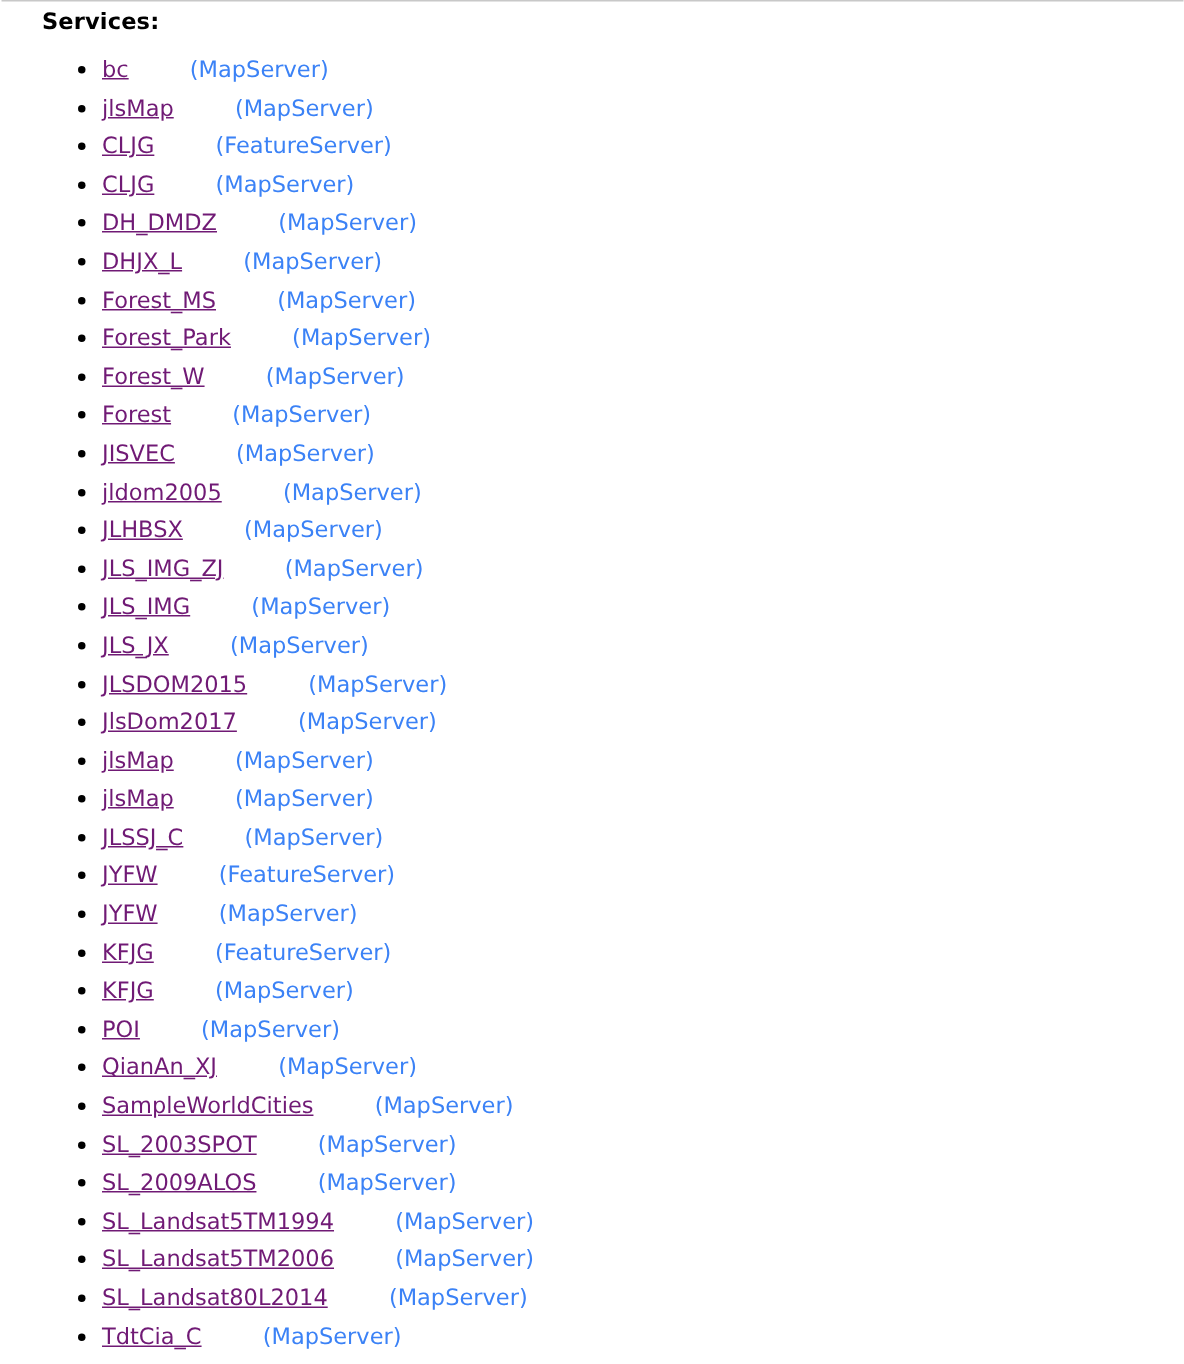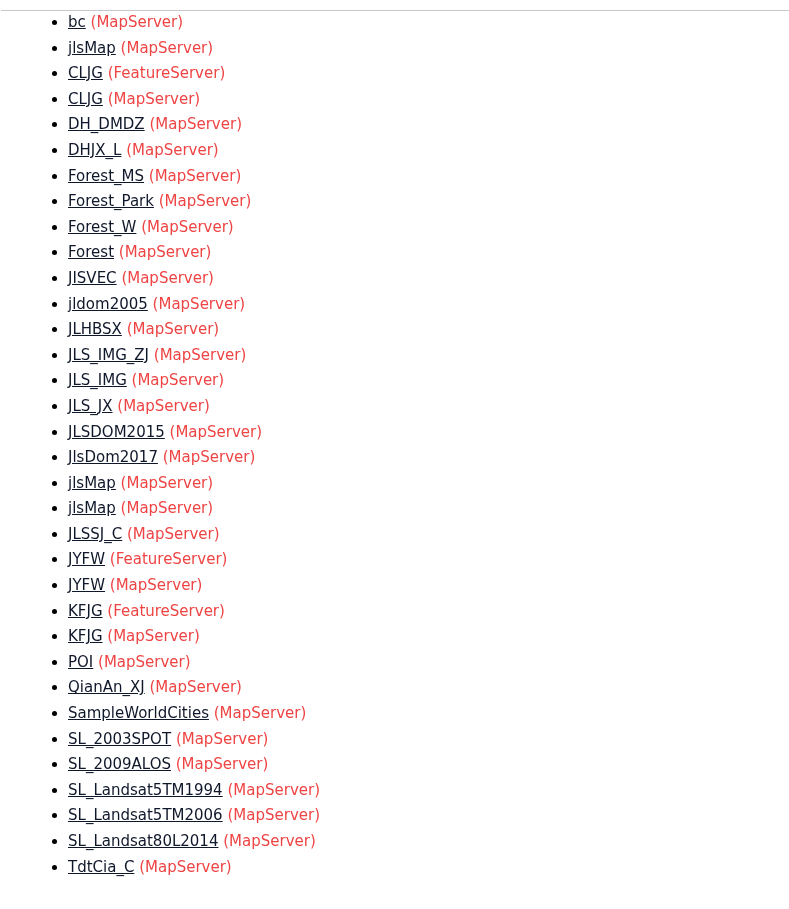--- a/index.html
+++ b/index.html
@@ -49,43 +49,45 @@
     line-height: 25.6px;
     color: #222222;
     padding: 0;
     margin: 0;
   }
   ul.services-list li::marker {
     color: #000000;
     font-size: 15px;
   }
   a.service-link {
-    color: #0f172a;
+    color: #701a75;
     text-decoration: underline;
     cursor: pointer;
   }
   .service-type {
-    color: #ef4444;
+    color: #3b82f6;
+    margin-left: 36px;
   }
   .left-rule {
     position: absolute;
     left: 0;
     top: 0;
     width: 1px;
     height: 909px;
     background: #ffffff;
   }
 </style>
 </head>
 <body>
 
 <div class="page">
   <div class="top-rule"></div>
   <div class="left-rule"></div>
 
+  <h2 class="section-title">Services:</h2>
 
   <ul class="services-list">
       <li><a class="service-link">bc</a> <span class="service-type">(MapServer)</span></li>
       <li><a class="service-link">jlsMap</a> <span class="service-type">(MapServer)</span></li>
       <li><a class="service-link">CLJG</a> <span class="service-type">(FeatureServer)</span></li>
       <li><a class="service-link">CLJG</a> <span class="service-type">(MapServer)</span></li>
       <li><a class="service-link">DH_DMDZ</a> <span class="service-type">(MapServer)</span></li>
       <li><a class="service-link">DHJX_L</a> <span class="service-type">(MapServer)</span></li>
       <li><a class="service-link">Forest_MS</a> <span class="service-type">(MapServer)</span></li>
       <li><a class="service-link">Forest_Park</a> <span class="service-type">(MapServer)</span></li>

